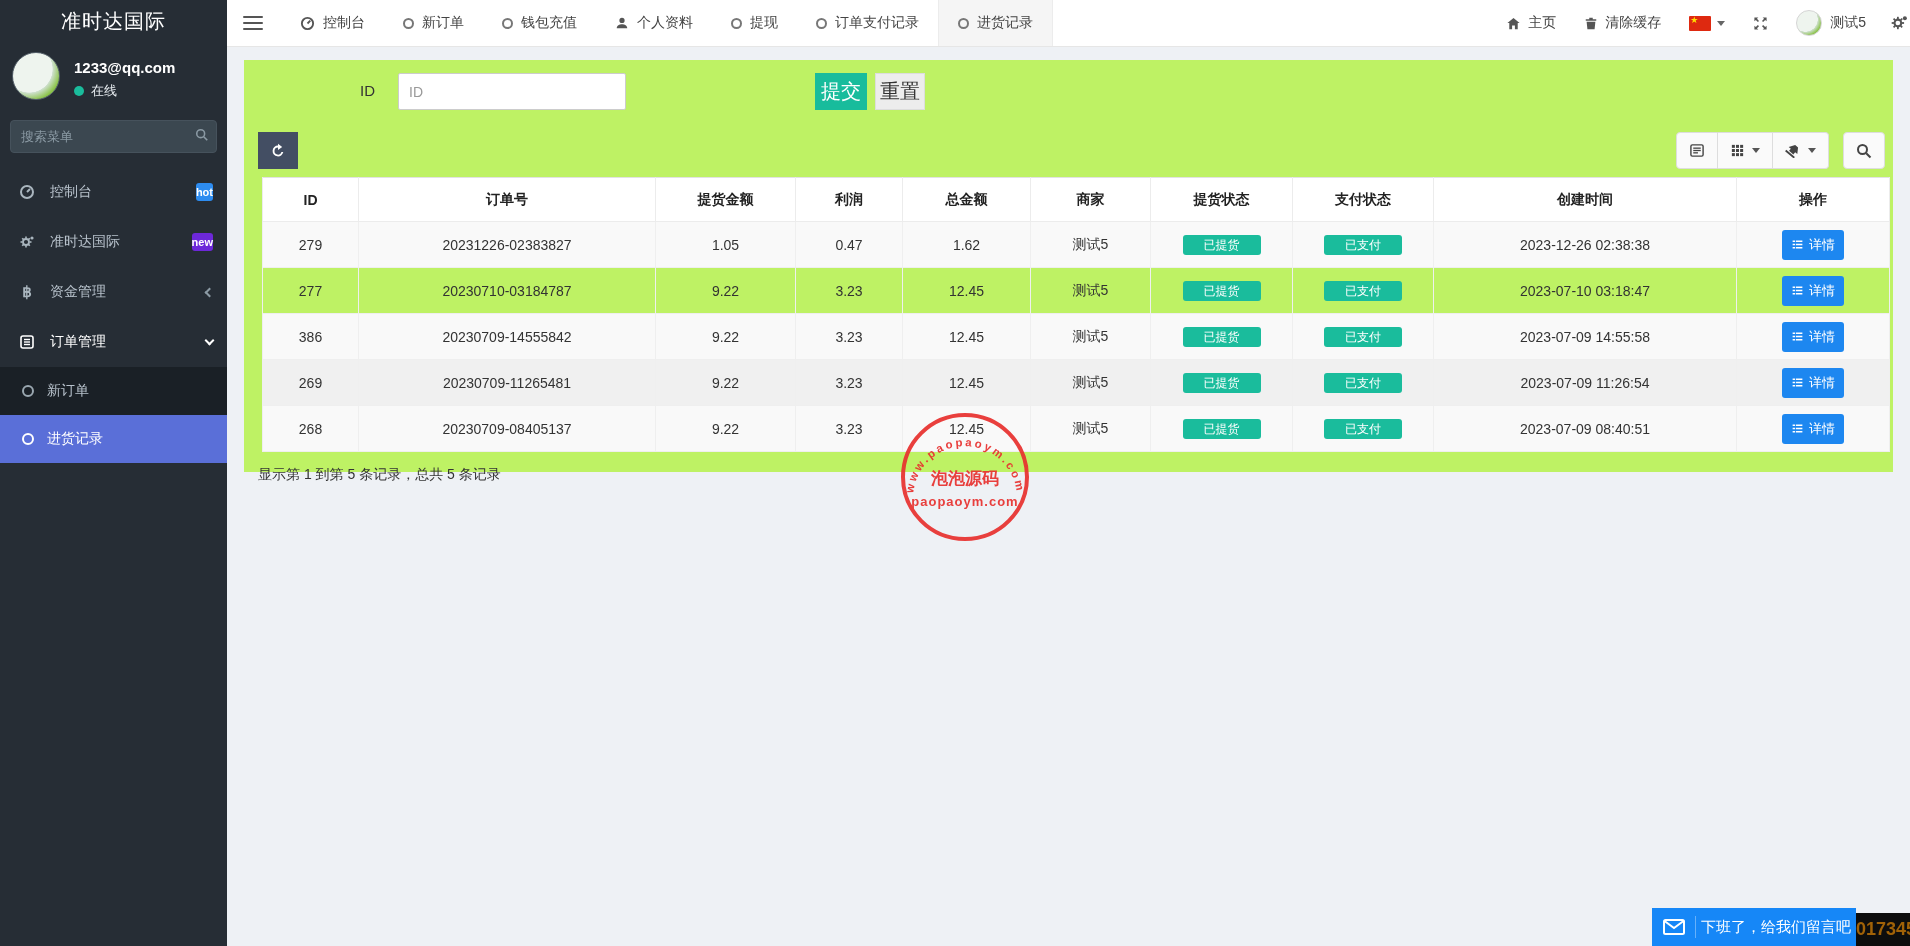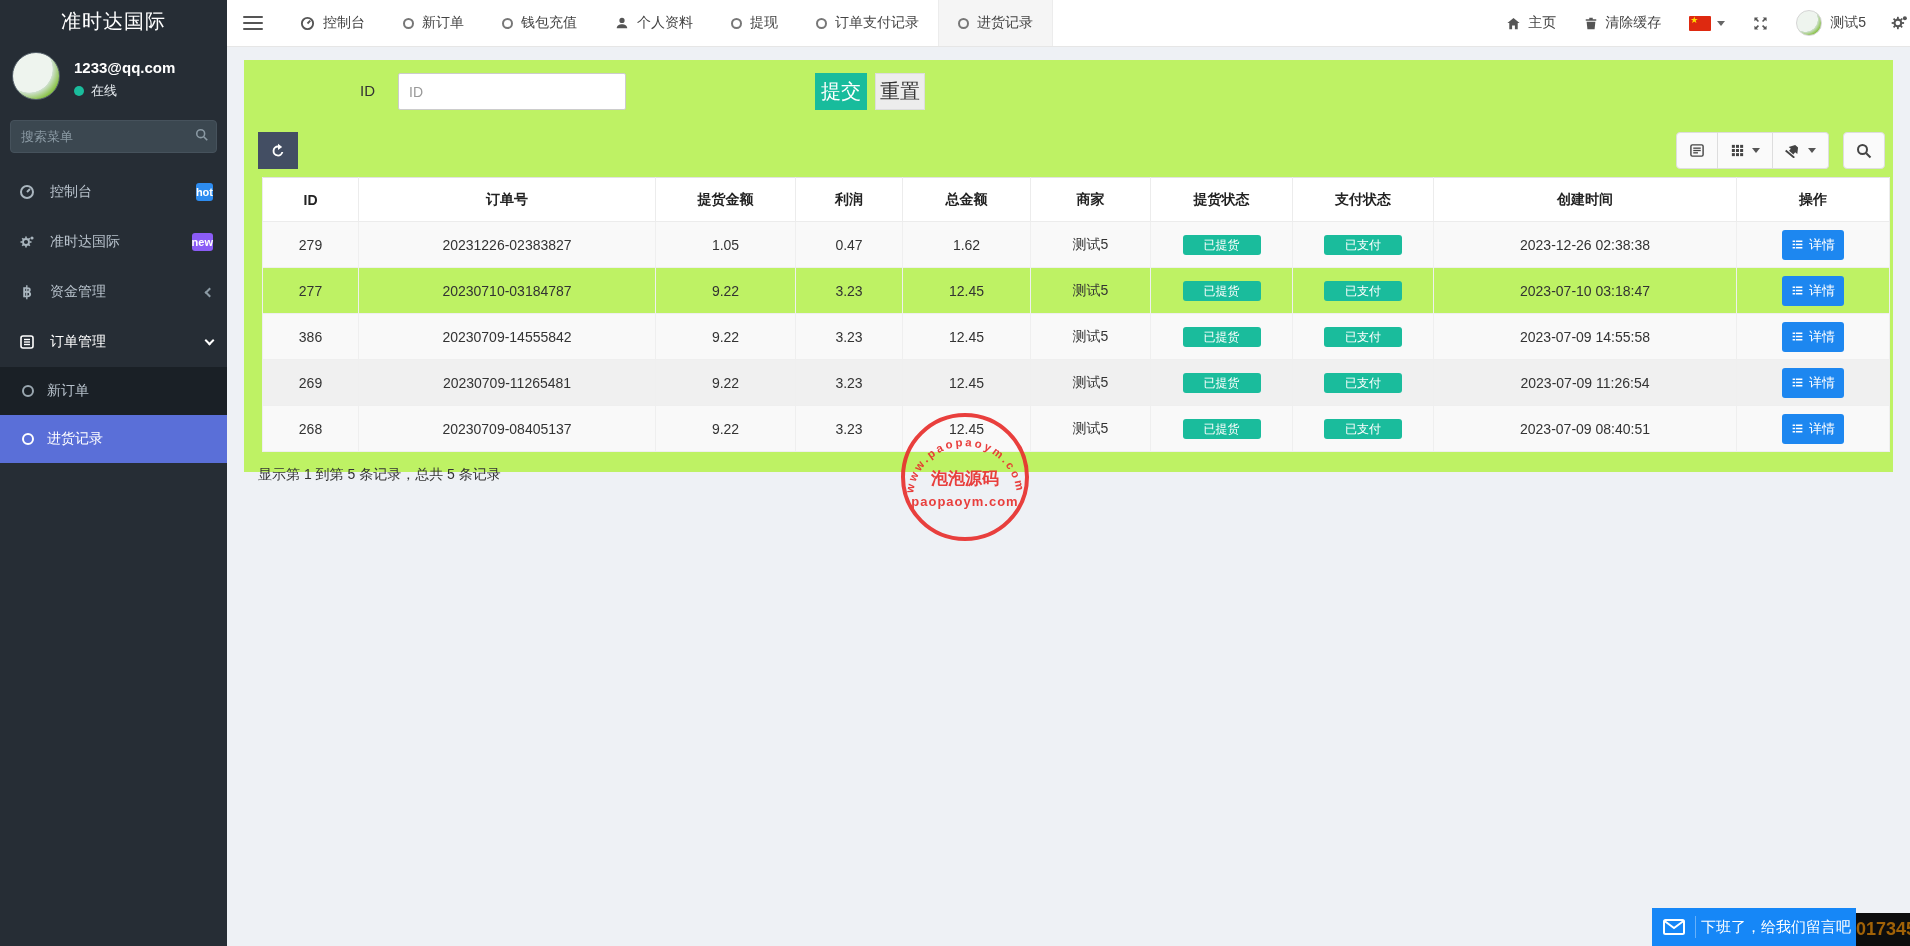--- a/index.html
+++ b/index.html
@@ -17,21 +17,21 @@
   .dot { width:10px; height:10px; border-radius:50%; background:#1abc9c; display:inline-block; margin-right:7px; }
   .sidesearch { position:relative; margin:6px 10px 14px 10px; }
   .sidesearch input { width:100%; height:33px; background:#3b4750; border:1px solid #46525c; border-radius:4px; color:#cfd8dd; padding:0 30px 0 10px; font-size:13px; outline:none; font-family:inherit; }
   .sidesearch input::placeholder { color:#8b9aa4; }
   .sidesearch .sicon { position:absolute; right:8px; top:8px; color:#8b9aa4; }
   .menu { margin-top:10px; }
   .mitem { height:50px; display:flex; align-items:center; padding:0 14px 0 18px; color:#b8c2cc; font-size:14px; cursor:pointer; position:relative; }
   .mitem .micon { width:18px; margin-right:14px; display:inline-flex; justify-content:center; color:#aab6bf; }
   .badge { font-size:11px; font-weight:bold; color:#fff; border-radius:3px; padding:3px 0; margin-left:auto; }
   .badge.hot { background:#2d8cf0; }
-  .badge.new { background:#8b5cf6; }
+  .badge.new { background:#6d28d9; }
   .chev { width:7px; height:7px; border-right:2px solid #8b9aa4; border-bottom:2px solid #8b9aa4; display:inline-block; margin-left:auto; }
   .chev.left { transform:rotate(135deg); }
   .chev.down { transform:rotate(45deg); margin-top:-3px; }
   .submenu { background:#1a2026; }
   .sitem { height:48px; display:flex; align-items:center; padding:0 14px 0 22px; color:#b8c2cc; font-size:14px; cursor:pointer; }
   .sitem .ring { margin-right:13px; }
   .sitem.active { background:#5a6fd8; color:#fff; }
   .sitem.active .ring { border-color:#fff; }
   .ring { width:12px; height:12px; border:2px solid #9aa7b0; border-radius:50%; display:inline-block; flex:0 0 12px; }
 

